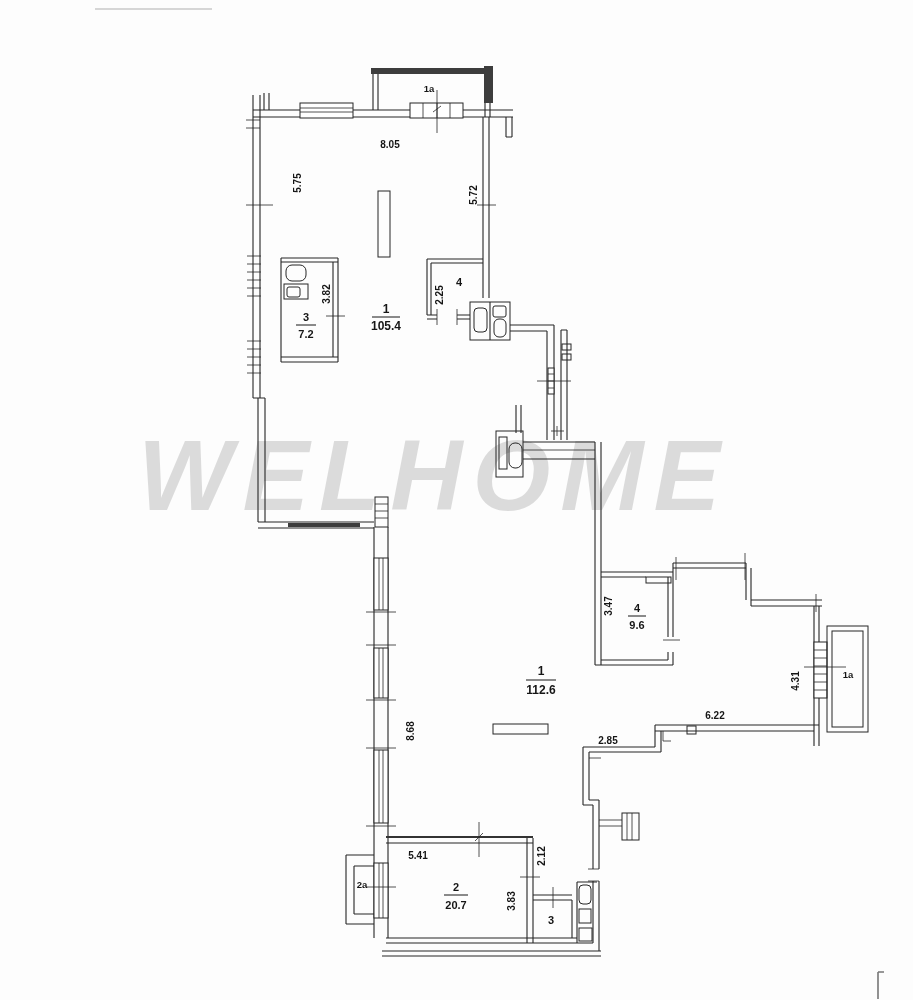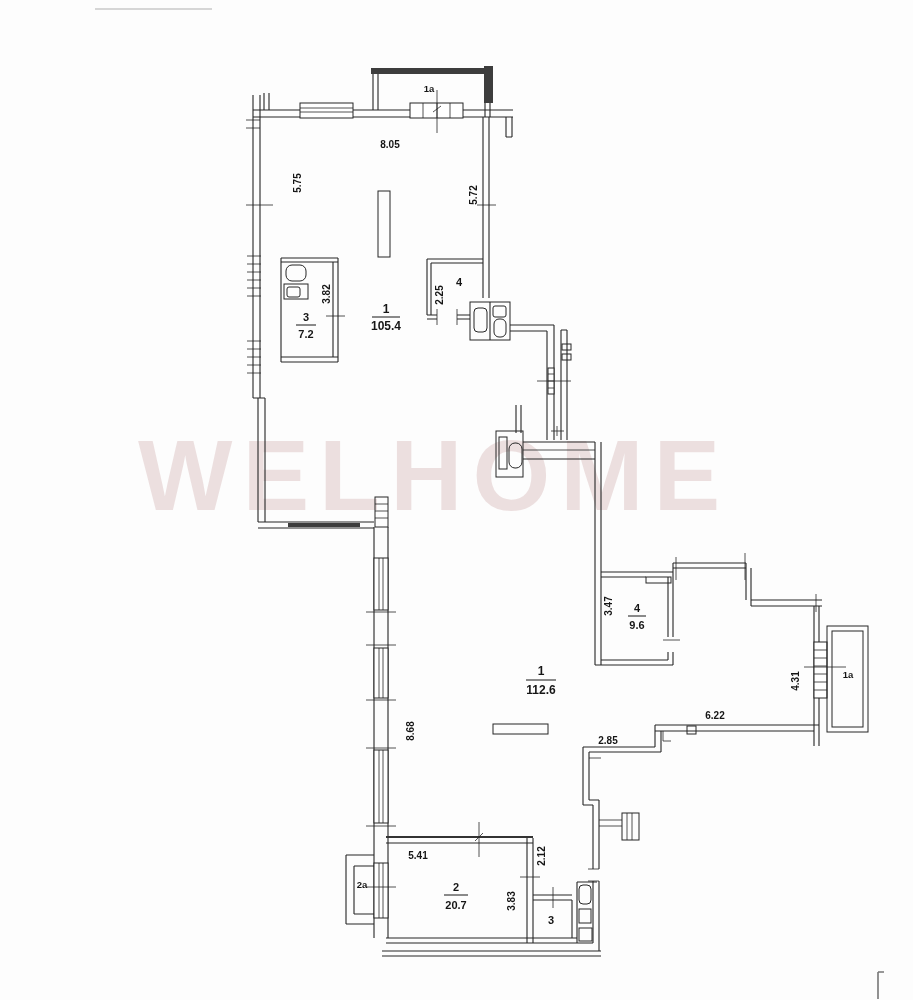--- a/index.html
+++ b/index.html
@@ -1,21 +1,21 @@
 <!DOCTYPE html>
 <html><head>
 <meta charset="utf-8">
 <style>
   html,body{margin:0;padding:0;background:#ffffff;}
   #canvas{position:relative;width:913px;height:1000px;background:#fdfdfd;overflow:hidden;
           font-family:"Liberation Sans",sans-serif;}
   #watermark{position:absolute;left:138px;top:418px;width:660px;
              font-family:"Liberation Sans",sans-serif;font-weight:bold;
-             font-size:100px;letter-spacing:10px;color:#7f1d1d;opacity:.13;
-             user-select:none;white-space:nowrap;}
+             font-size:100px;letter-spacing:10px;color:#000000;opacity:.13;
+             user-select:none;white-space:nowrap;font-style:italic;}
   svg{position:absolute;left:0;top:0;}
   svg text{font-family:"Liberation Sans",sans-serif;fill:#161616;font-weight:bold;}
   .dim{font-size:10px;}
   .room{font-size:11px;}
   .big{font-size:12px;}
   .small{font-size:9.5px;}
   .w{stroke:#262626;stroke-width:1.1;fill:none;}
   .w2{stroke:#333;stroke-width:2;fill:none;}
   .lt{stroke:#262626;stroke-width:.8;fill:none;}
   .fx{stroke:#262626;stroke-width:1;fill:none;}

